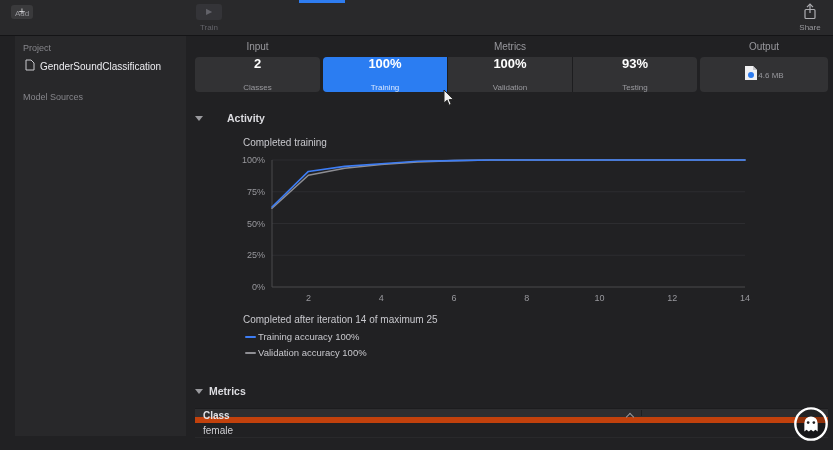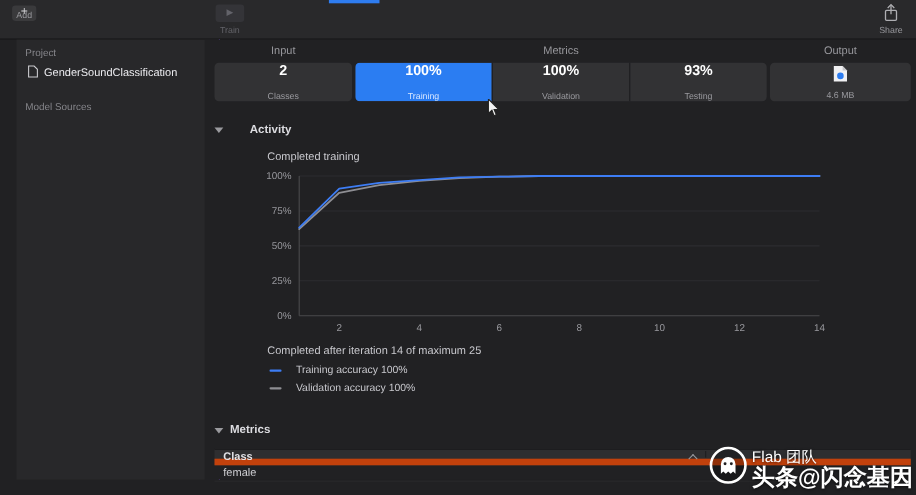--- a/index.html
+++ b/index.html
@@ -36,30 +36,30 @@
           display:flex; flex-direction:column; align-items:center; justify-content:center; }
   #input-card { left:9px; width:125px; }
   #output-card { left:514px; width:128px; flex-direction:row; gap:0; }
   .mcards { position:absolute; left:137px; top:21px; width:374px; height:35px; display:flex; border-radius:4px; overflow:hidden; background:#323234; }
   .mcell { flex:1; display:flex; flex-direction:column; align-items:center; justify-content:center; border-left:1px solid #1d1d1f; cursor:default; }
   .mcell:first-child { border-left:none; }
   .mcell.sel { background:#2b7df2; }
   .card-val { font-size:13px; font-weight:bold; color:#ffffff; line-height:14px; }
   .card-lab { font-size:8px; color:#9a9a9f; margin-top:12px; }
   .mcell.sel .card-lab { color:#d6e6ff; }
-  .out-col { display:flex; flex-direction:column; align-items:center; }
+  .out-col { display:flex; flex-direction:row; align-items:center; }
   .out-size { font-size:8px; color:#98989d; margin-top:2px; }
   
   .section-head { position:absolute; display:flex; align-items:center; gap:6px; font-size:10.5px; color:#dcdce0; font-weight:bold; }
   .disclosure { width:0; height:0; border-left:4px solid transparent; border-right:4px solid transparent; border-top:5px solid #9a9a9e; }
   #activity-head { left:9px; top:76px;gap:24px; }
   #activity-status { position:absolute; left:57px; top:101px; font-size:10px; color:#c8c8cd; }
   #chart-wrap { position:absolute; left:50px; top:116px; width:530px; height:152px; }
   #completion-note { position:absolute; left:57px; top:278px; font-size:10px; color:#c8c8cd; }
-  .legend-item { position:absolute; left:59px; display:flex; align-items:center; gap:13px; font-size:9.5px; color:#c8c8cd; }
+  .legend-item { position:absolute; left:59px; display:flex; align-items:center; gap:2px; font-size:9.5px; color:#c8c8cd; }
   #legend-0 { top:295px; }
   #legend-1 { top:311px; }
   .legend-swatch { width:11px; height:2px; border-radius:1px; }
   
   #metrics-head { left:9px; top:349px; }
   .table-header { position:absolute; left:9px; right:5px; top:372px; height:15px; background:#2e2e30;
                   border-top:1px solid #1c1c1e; border-bottom:6px solid #c2410c; font-size:10px; color:#e2e2e6;
                   line-height:14px; padding-left:8px; font-weight:bold; }
   .col-div { position:absolute; left:446px; top:1px; bottom:1px; width:1px; background:#1f1f21; }
   .caret-up { position:absolute; left:432px; top:5px; width:6px; height:6px; border-left:1.5px solid #98989d; border-top:1.5px solid #98989d; transform:rotate(45deg); }
@@ -217,19 +217,15 @@
 
   <div class="watermark">
     <span>
       <svg width="38" height="38" viewBox="0 0 40 40">
         <circle cx="20" cy="20" r="16.5" fill="rgba(0,0,0,0.25)" stroke="#ffffff" stroke-width="2.5"></circle>
         <path d="M13 28 v-9 a7 7 0 0 1 14 0 v9 l-2.3,-2 -2.3,2 -2.4,-2 -2.3,2 -2.4,-2 z" fill="#ffffff"></path>
         <circle cx="17" cy="18.5" r="1.4" fill="#1f1f21"></circle>
         <circle cx="23" cy="18.5" r="1.4" fill="#1f1f21"></circle>
       </svg>
     </span>
-    <div class="wm-text">
-      <span class="wm-line1">Flab 团队</span>
-      <span class="wm-line2">头条@闪念基因</span>
-    </div>
   </div>
 
 </div>
 
 </body></html>

